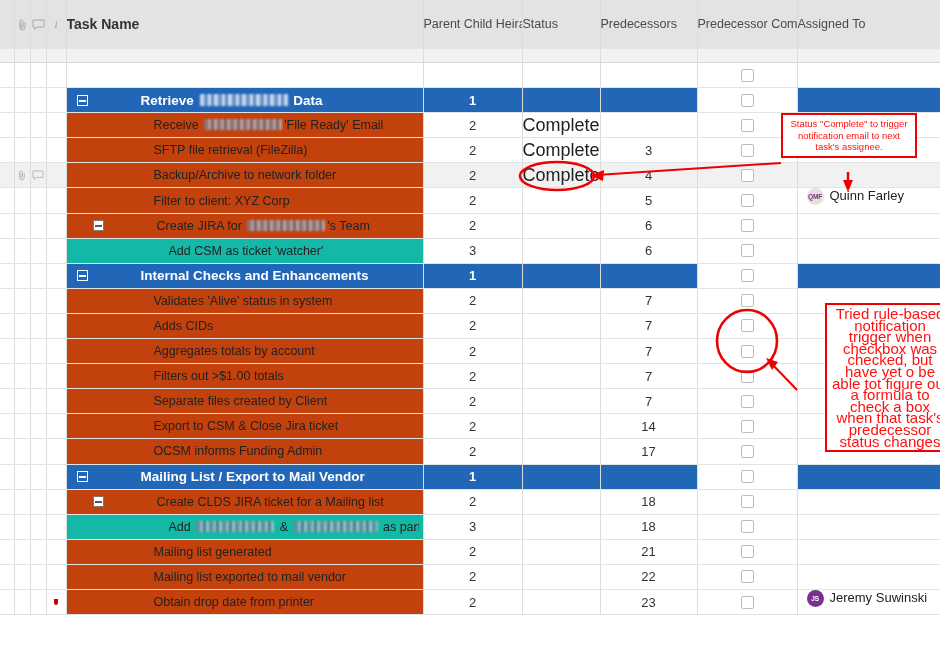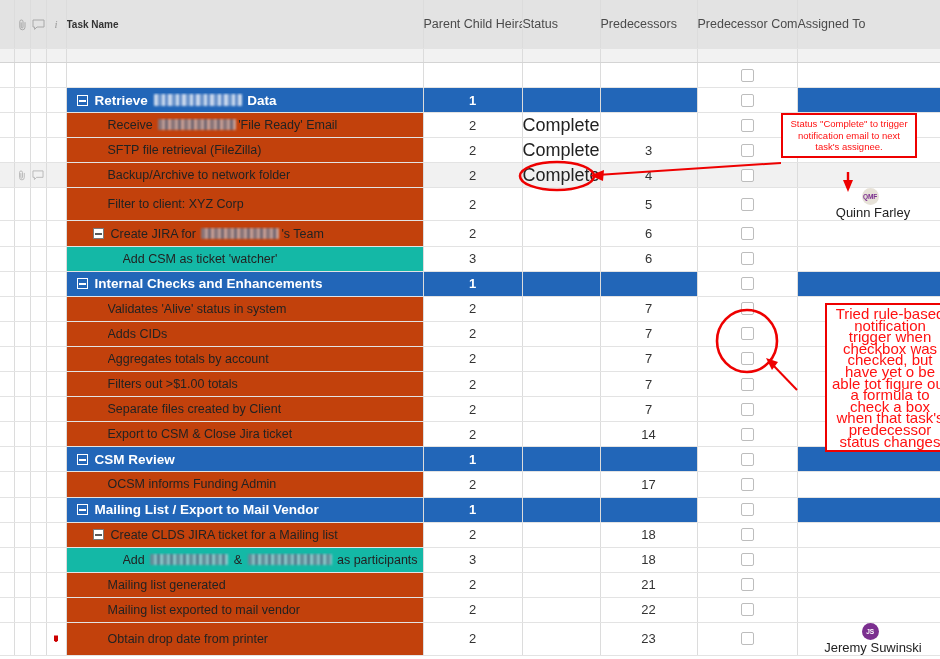--- a/index.html
+++ b/index.html
@@ -56,21 +56,21 @@
     color: #4a4a4a;
     text-align: left;
     padding: 0 7px;
     line-height: 15px;
     white-space: normal;
   }
   thead th.blank { padding: 0; }
   thead th.tasknamehdr {
     font-weight: bold;
     color: #333333;
-    font-size: 10px;
+    font-size: 14px;
     margin-top: 10px;
   }
   thead th .hicon {
     display: block;
     text-align: center;
     color: #9b9b9b;
     font-size: 11px;
     line-height: 48px;
   }
   .info-i { font-style: italic; font-family: "Liberation Serif", serif; font-size: 13px; color: #8d8d8d; }
@@ -142,21 +142,21 @@
     position: absolute;
     left: 1px; right: 1px; top: 4px;
     height: 2px; background: #ffffff;
   }
   .collapser.dark {
     border: 1px solid #7a7a7a;
     background: #ffffff;
   }
   .collapser.dark::after { background: #5a5a5a; }
 
-  .tasklabel { overflow: hidden; text-overflow: clip; white-space: nowrap; }
+  .tasklabel { overflow: hidden; text-overflow: clip; white-space: nowrap; margin-left: 46px; }
 
   
   .redact {
     display: inline-block;
     height: 11px;
     vertical-align: -1px;
     margin: 0 2px;
     border-radius: 1px;
     background:
       repeating-linear-gradient(90deg,
@@ -180,21 +180,21 @@
   
   .cbwrap { display:flex; align-items:center; justify-content:center; height:100%; }
   .cb {
     width: 13px; height: 13px;
     border: 1px solid #bdbdbd;
     border-radius: 2px;
     background: #ffffff;
   }
 
   
-  .person { display: flex; align-items: center; height: 100%; padding-left: 9px; flex-direction: column; }
+  .person { display: flex; height: 100%; padding-left: 9px; }
   .avatar {
     width: 17px; height: 17px; border-radius: 50%;
     margin-right: 6px;
     display: flex; align-items: center; justify-content: center;
     font-size: 6.5px; font-weight: bold; color: #ffffff;
     letter-spacing: -0.2px;
     flex: 0 0 auto;
   }
   .pname { font-size: 13px; color: #222222; }
 
@@ -604,41 +604,20 @@
               <span class="cb"></span>
             </div>
           </td>
           <td class="assign"></td>
         </tr>
         <tr class="row">
           <td class="g"></td>
           <td class="g"></td>
           <td class="g"></td>
           <td class="g"></td>
-          <td class="lvl1">
-            <div class="taskcell tw-1">
-              <span class="collapser"></span>
-              <span class="tasklabel">CSM Review</span>
-            </div>
-          </td>
-          <td class="num blue">1</td>
-          <td class="stat blue"></td>
-          <td class="num blue"></td>
-          <td class="white">
-            <div class="cbwrap">
-              <span class="cb"></span>
-            </div>
-          </td>
-          <td class="assign blue"></td>
-        </tr>
-        <tr class="row">
-          <td class="g"></td>
-          <td class="g"></td>
-          <td class="g"></td>
-          <td class="g"></td>
           <td class="lvl2">
             <div class="taskcell tw-2">
               <span class="tasklabel">OCSM informs Funding Admin</span>
             </div>
           </td>
           <td class="num">2</td>
           <td class="stat"></td>
           <td class="num">17</td>
           <td class="white">
             <div class="cbwrap">

